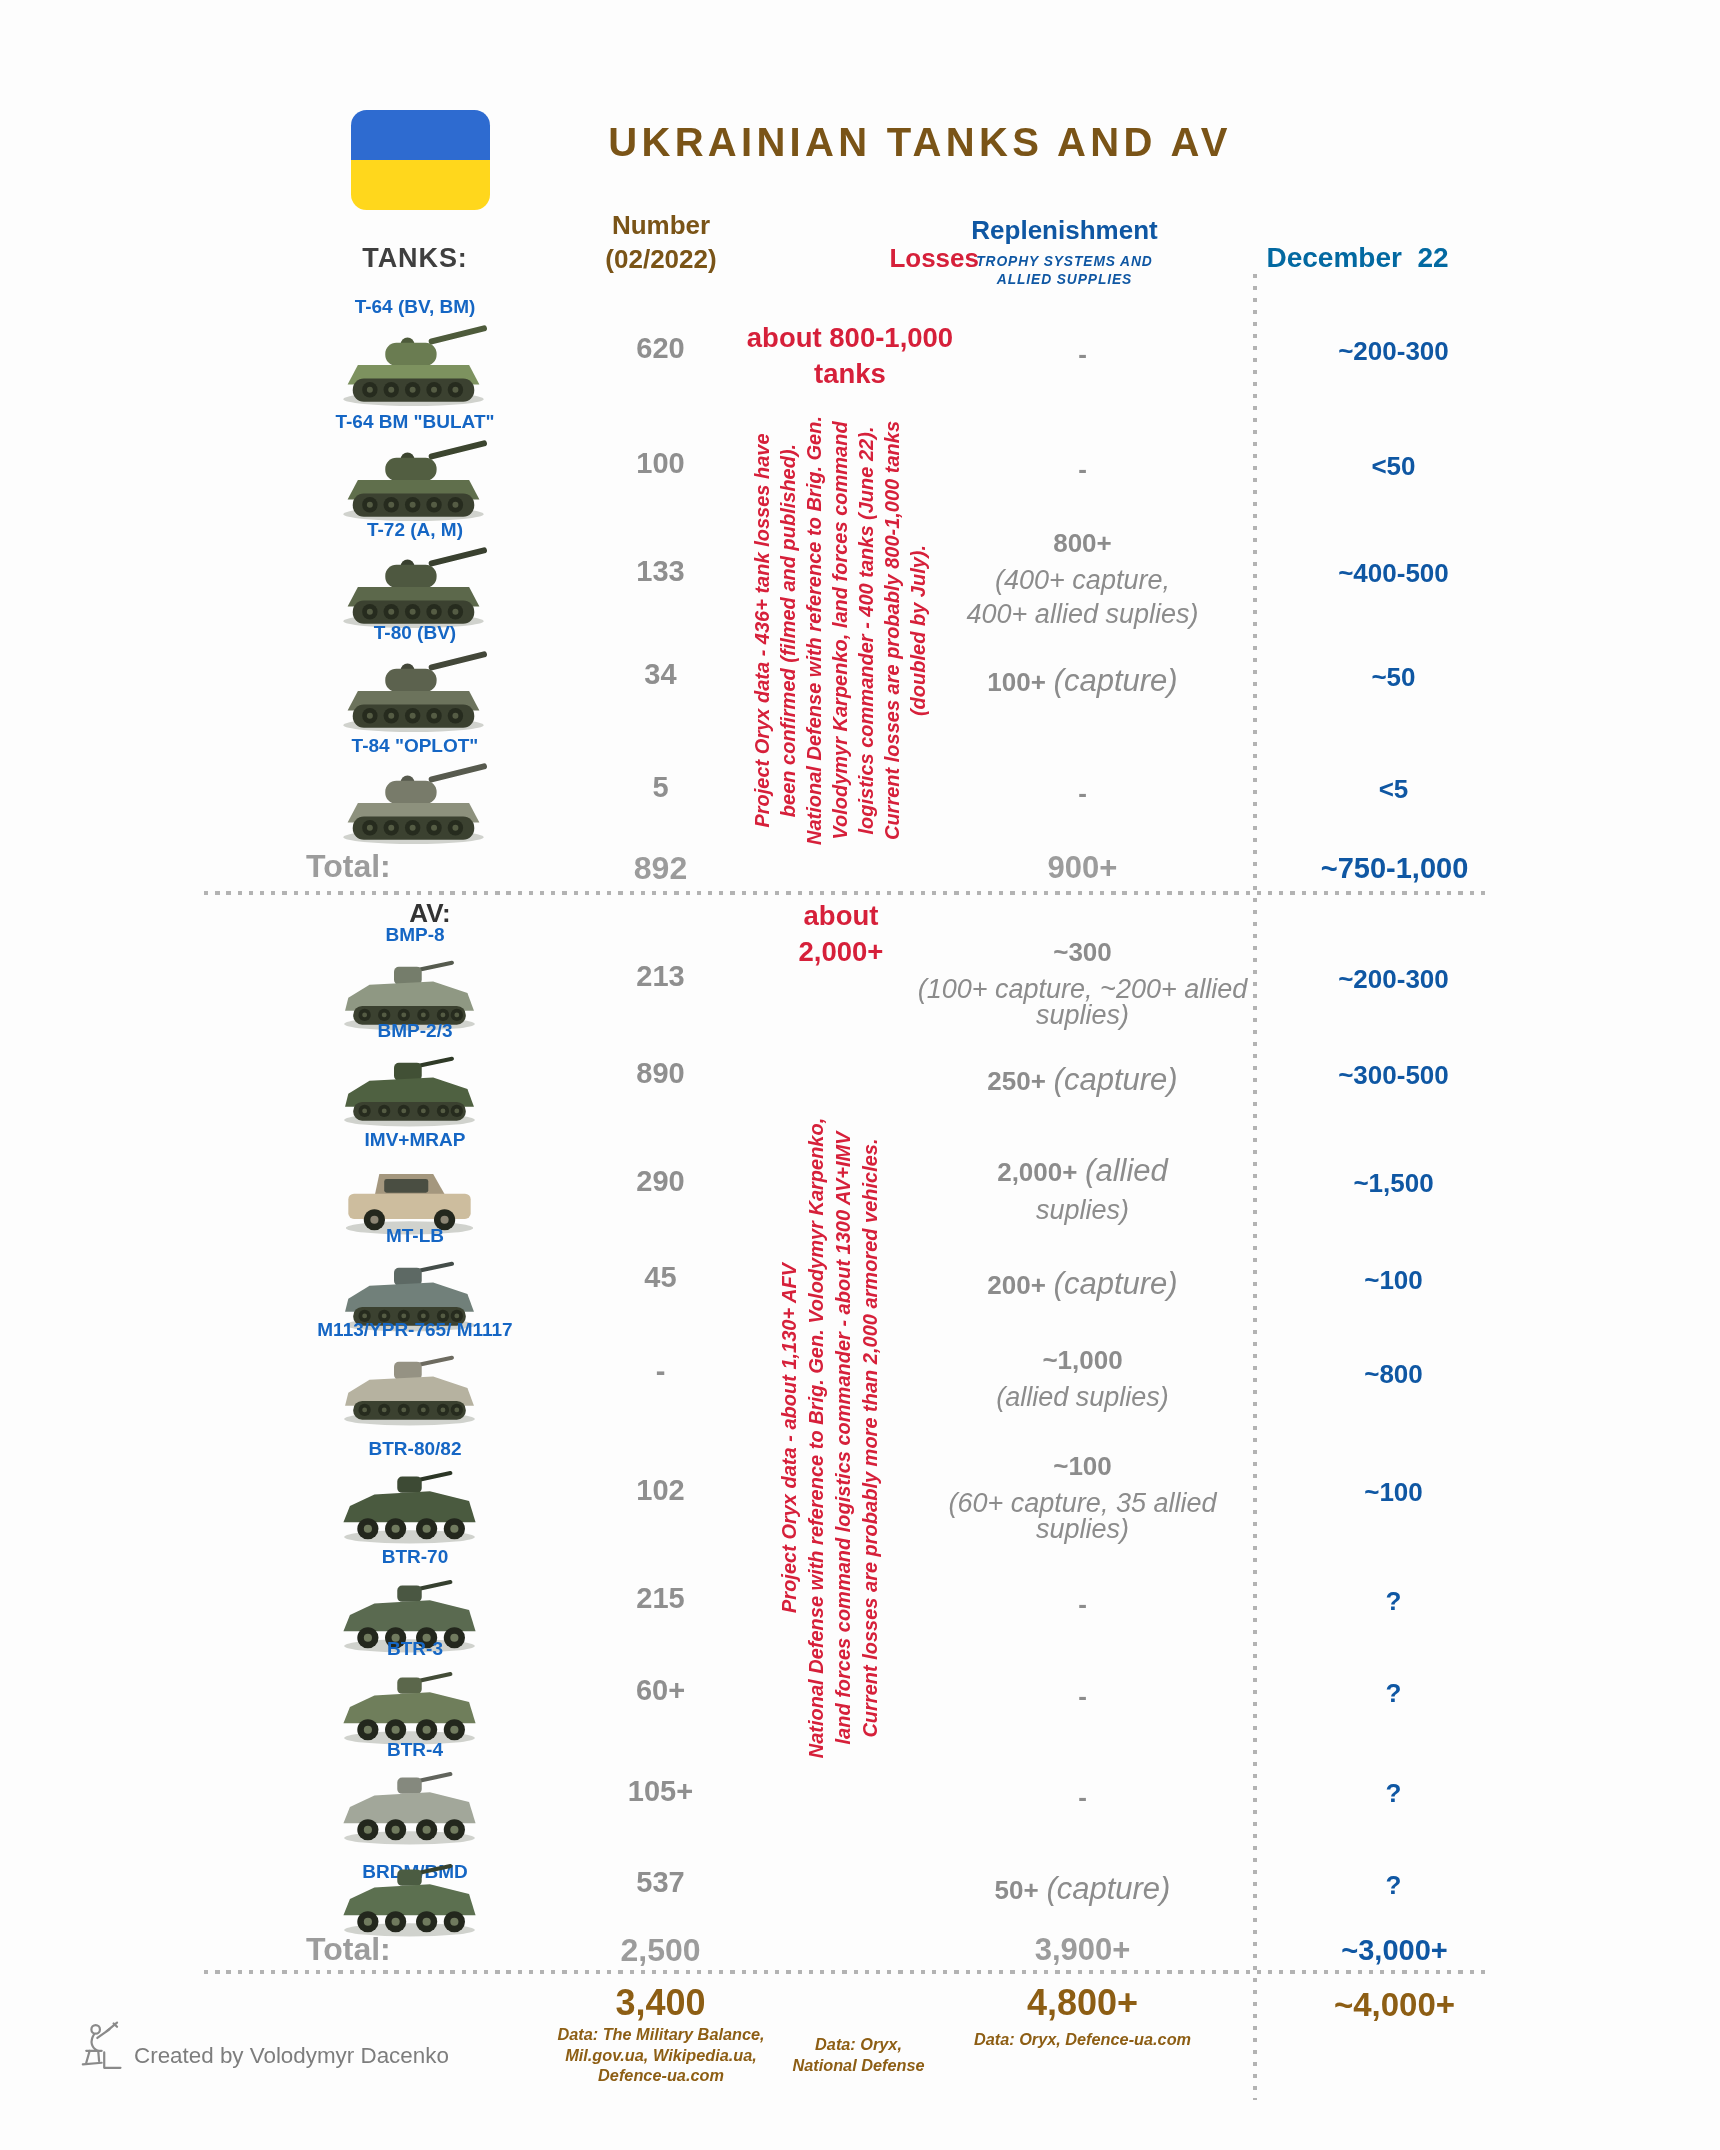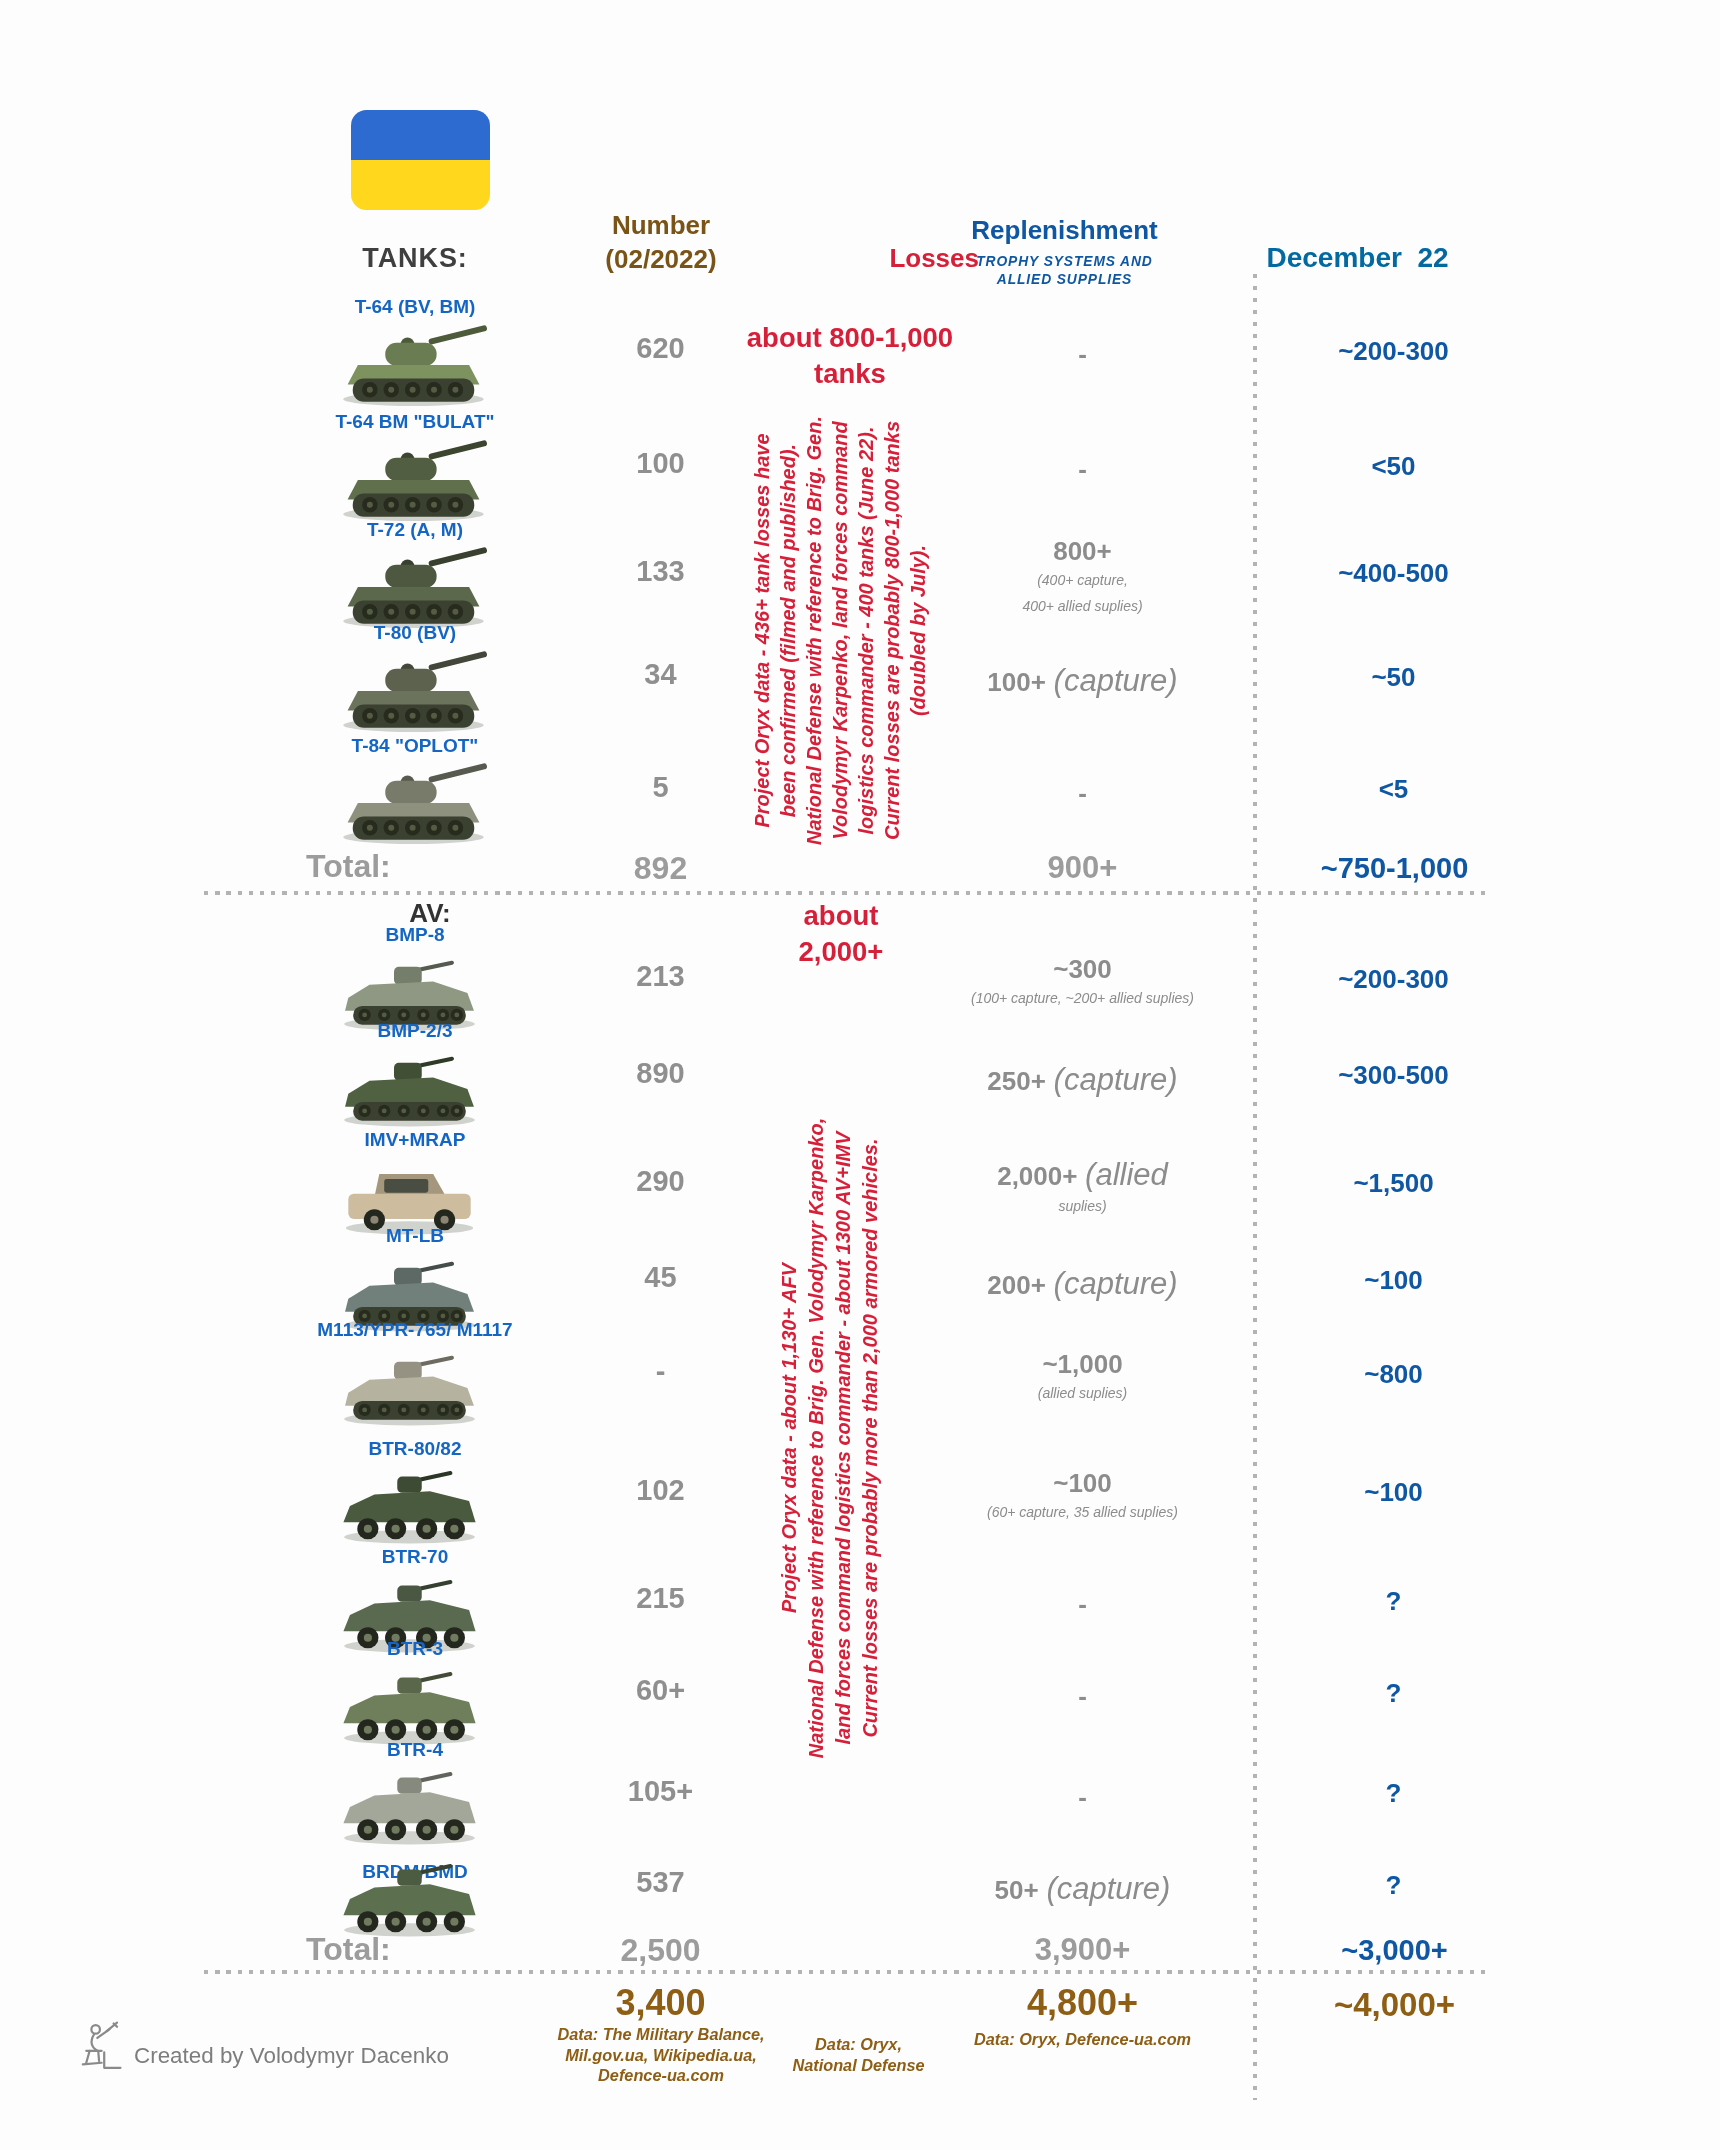--- a/index.html
+++ b/index.html
@@ -25,21 +25,21 @@
   .hline{height:4.3px;background:repeating-linear-gradient(to right,#b3b3b3 0 4.3px,transparent 4.3px 11.2px);}
   #hline1{left:204px;top:891px;width:1282px;}
   #hline2{left:204px;top:1970px;width:1282px;}
   
   .veh-label{width:404px;text-align:center;font-size:19px;font-weight:bold;color:#1566c4;}
   .num{width:189px;text-align:center;font-size:29px;font-weight:bold;color:#8f8f8f;}
   .repl{width:361px;height:95px;display:flex;flex-direction:column;justify-content:center;
         text-align:center;color:#8c8c8c;}
   .repl .rv{font-size:26px;font-weight:bold;}
   .repl .ri{font-size:31px;font-style:italic;font-weight:500;margin-left:7.7px;}
-  .repl .rn{font-size:14px;font-style:italic;line-height:26px;}
+  .repl .rn{font-size:27px;font-style:italic;line-height:26px;margin-top:8px;}
   .dec{width:275px;text-align:center;font-size:26px;font-weight:bold;color:#0f57a3;}
   .loss-headline{text-align:center;color:#d6203a;font-weight:bold;font-size:27.5px;line-height:36px;}
   .section-label{font-size:26px;font-weight:bold;color:#333;width:258px;text-align:center;}
   .vnote{display:flex;flex-direction:column;justify-content:center;text-align:center;
          color:#d6203a;font-style:italic;font-weight:bold;}
   #tank-note{left:598px;top:536px;width:482px;height:189px;font-size:20px;line-height:26px;transform:rotate(-90deg);}
   #av-note{left:503px;top:1382px;width:654px;height:112px;font-size:20px;line-height:27px;transform:rotate(-90deg);}
   
   .total-label{font-size:32px;font-weight:bold;color:#9c9c9c;}
   .total-num{width:189px;text-align:center;font-size:32px;font-weight:bold;color:#9c9c9c;}
@@ -50,20 +50,21 @@
   .grand-loss{width:361px;text-align:center;font-size:36px;}
   .grand-dec{width:293px;text-align:center;font-size:33px;}
   .src{font-size:16.3px;font-style:italic;font-weight:bold;color:#8d5e14;line-height:20.6px;text-align:center;}
   .credit{font-size:22.4px;color:#7d7d7d;}
 </style>
 </head>
 <body>
 
 <div id="page">
   <div class="abs flag"></div>
+  <div class="abs title">UKRAINIAN TANKS AND AV</div>
 
   <div class="abs ctr tanks-head">TANKS:</div>
   <div class="abs ctr number-head">
     <div>Number</div>
     <div>(02/2022)</div>
   </div>
   <div class="abs ctr losses-head">Losses</div>
   <div class="abs ctr repl-head">
     <div class="rh-main">Replenishment</div>
     <div class="rh-sub">

